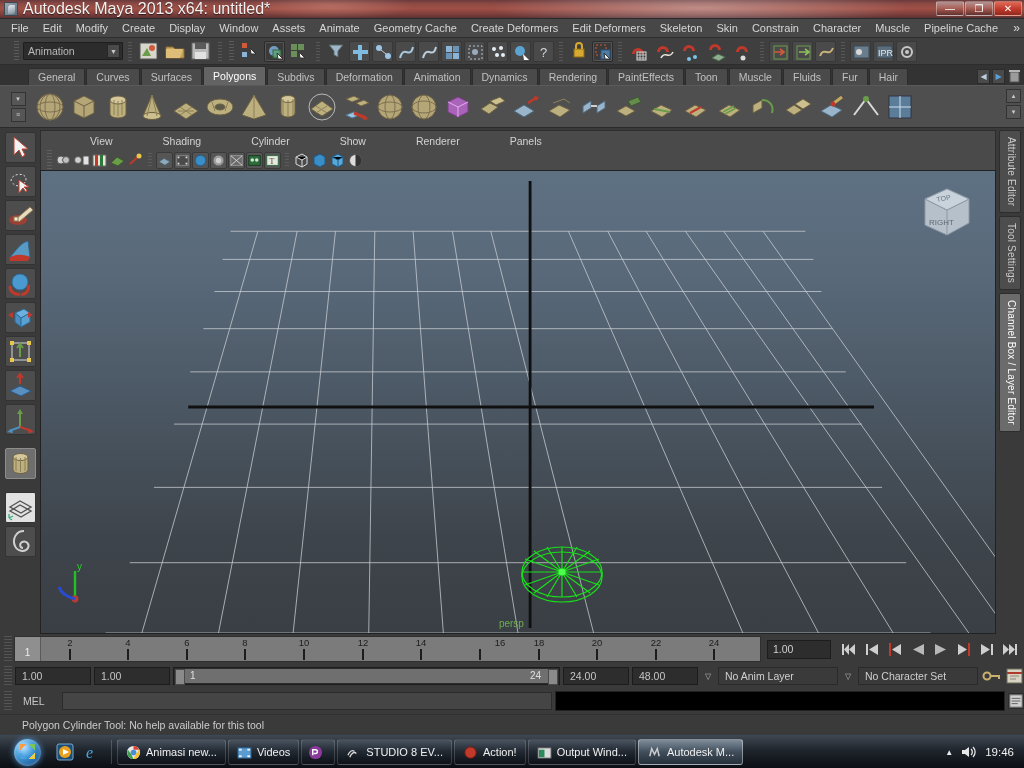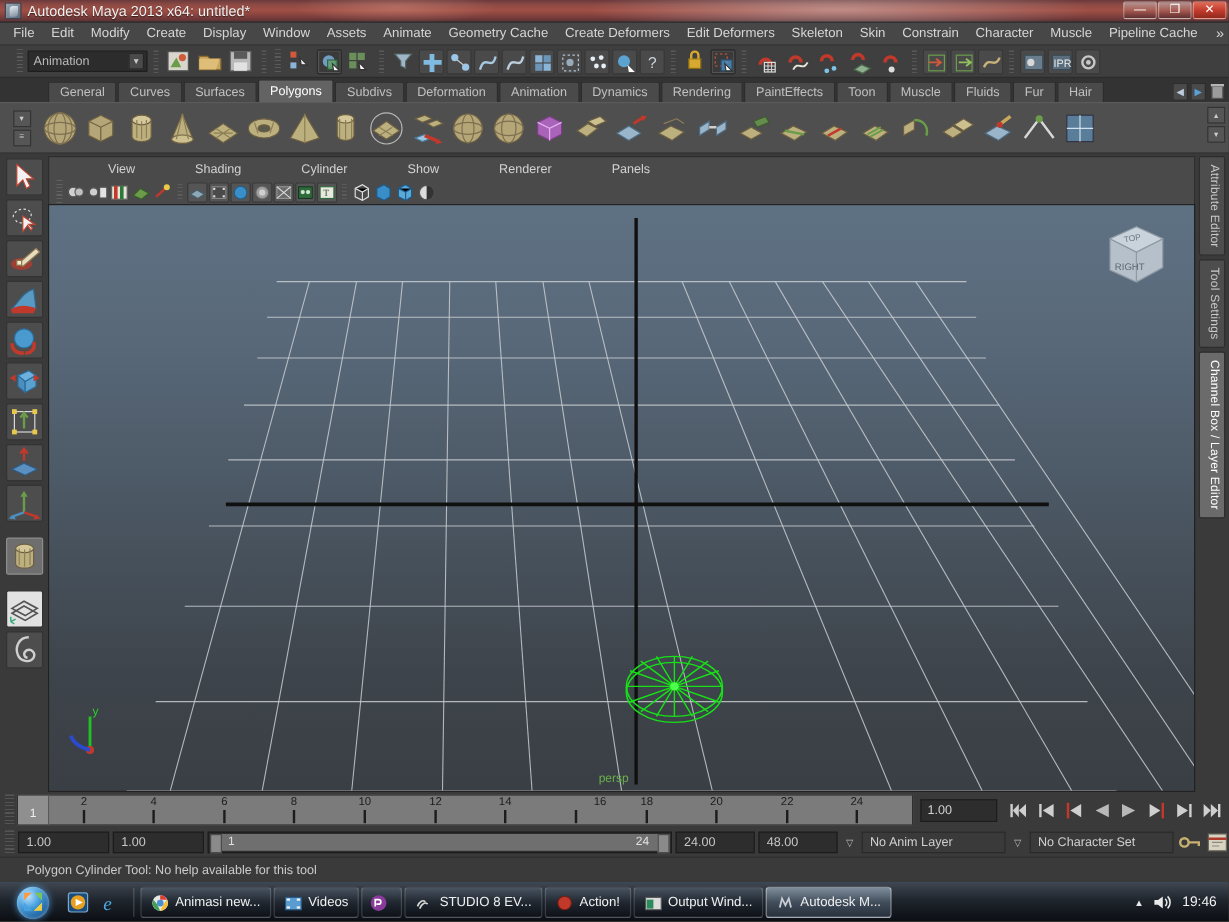--- a/index.html
+++ b/index.html
@@ -24,21 +24,21 @@
                 radial-gradient(ellipse 120px 20px at 330px 6px, rgba(255,190,170,.28), rgba(255,255,255,0) 70%);
     pointer-events:none;
   }
   .title-icon {
     width: 14px; height: 14px; margin: 0 5px 0 4px; flex: none;
     background: linear-gradient(135deg,#9aa8b4,#5b6a78); border:1px solid #3c4650; border-radius:1px;
     position: relative; z-index:2;
   }
   .title-icon::after{content:""; position:absolute; left:3px; top:2px; width:7px;height:9px;
     background:linear-gradient(160deg,#e8eef3,#7d8d9b); border-radius:40% 10% 40% 10%;}
-  .title-text { color:#f2f2f2; font-size:12px; text-shadow:0 1px 1px rgba(0,0,0,.65); z-index:2; position:relative;}
+  .title-text { color:#f2f2f2; font-size:16px; text-shadow:0 1px 1px rgba(0,0,0,.65); z-index:2; position:relative;}
   .win-buttons { position:absolute; right:2px; top:1px; display:flex; gap:1px; z-index:3;}
   .win-btn {
     width:28px; height:15px; border:1px solid rgba(255,255,255,.35); border-radius:2px;
     background: linear-gradient(to bottom, rgba(255,255,255,.42), rgba(255,255,255,.06) 55%, rgba(0,0,0,.18));
     display:flex; align-items:center; justify-content:center; color:#ffffff; font-size:10px; line-height:1;
   }
   .win-btn.close { background: linear-gradient(to bottom,#e06a55,#c0392b 55%,#8e2a1e); }
 
   
   .menubar {
@@ -65,21 +65,21 @@
   .ic {
     width:21px;height:21px; border-radius:2px; position:relative; flex:none;
     display:inline-block; background:#4a4a4a; border:1px solid #383838;
   }
   .ic.sunk { background:#3a3a3a; border:1px solid #2b2b2b; box-shadow: inset 0 0 0 1px #555; }
   .grip { width:5px; height:20px; background:repeating-linear-gradient(to bottom,#777 0 1px,transparent 1px 3px);
     opacity:.5; margin:0 2px; }
 
   
   .shelf-wrap { flex:none; background:#3c3c3c; border-bottom:1px solid #2b2b2b; }
-  .shelf-tabs { height:20px; display:flex; align-items:flex-end; padding-left:40px; background:#333; position:relative;}
+  .shelf-tabs { height:20px; display:flex; align-items:flex-end; padding-left:28px; background:#333; position:relative;}
   .shelf-tab {
     height:17px; padding:0 9px; line-height:17px; font-size:10.5px; color:#c0c0c0;
     background:#4a4a4a; border:1px solid #2c2c2c; border-bottom:none; margin-right:1px;
     border-radius:2px 2px 0 0;
   }
   .shelf-tab.active { background:#636363; color:#fff; height:19px; line-height:19px; }
   .shelf-nav { position:absolute; right:2px; bottom:1px; display:flex; gap:2px; align-items:center;}
   .shelf-navbtn { width:13px;height:15px;background:#4a4a4a;border:1px solid #2c2c2c;
     display:flex;align-items:center;justify-content:center;font-size:8px;color:#bcd;}
   .shelf-items { height:42px; background:#4f4f4f; display:flex; align-items:center; padding-left:34px; gap:2px;
@@ -896,20 +896,30 @@
         <circle cx="6" cy="9" r="3.5" fill="none" stroke="#c8b070" stroke-width="2"></circle>
         <path d="M9 9 h9 v3" stroke="#c8b070" stroke-width="2" fill="none"></path>
       </svg>
     <svg width="20" height="18">
         <rect x="3" y="2" width="15" height="14" fill="#d8d2c2" stroke="#6a6a5a"></rect>
         <path d="M3 6 h15" stroke="#b03a2a" stroke-width="2"></path>
         <path d="M6 9 h9 M6 12 h6" stroke="#8a8a7a"></path>
       </svg>
   </div>
 
+  <div class="mel-row">
+    <div class="ts-grip" style="height:20px"></div>
+    <div class="mel-label">MEL</div>
+    <div class="mel-input" title=""></div>
+    <div class="mel-out"></div>
+    <svg class="mel-icon" viewBox="0 0 16 16">
+        <rect x="1" y="1" width="14" height="14" fill="#cfcfcf" stroke="#666"></rect>
+        <path d="M3 5h10M3 8h10M3 11h7" stroke="#555"></path>
+      </svg>
+  </div>
 
   <div class="help-row">
     <div class="help-text">Polygon Cylinder Tool: No help available for this tool</div>
   </div>
 
   <div class="taskbar">
     <div class="start-orb">
         <div class="orb"></div>
       </div>
     <div class="qlaunch">

